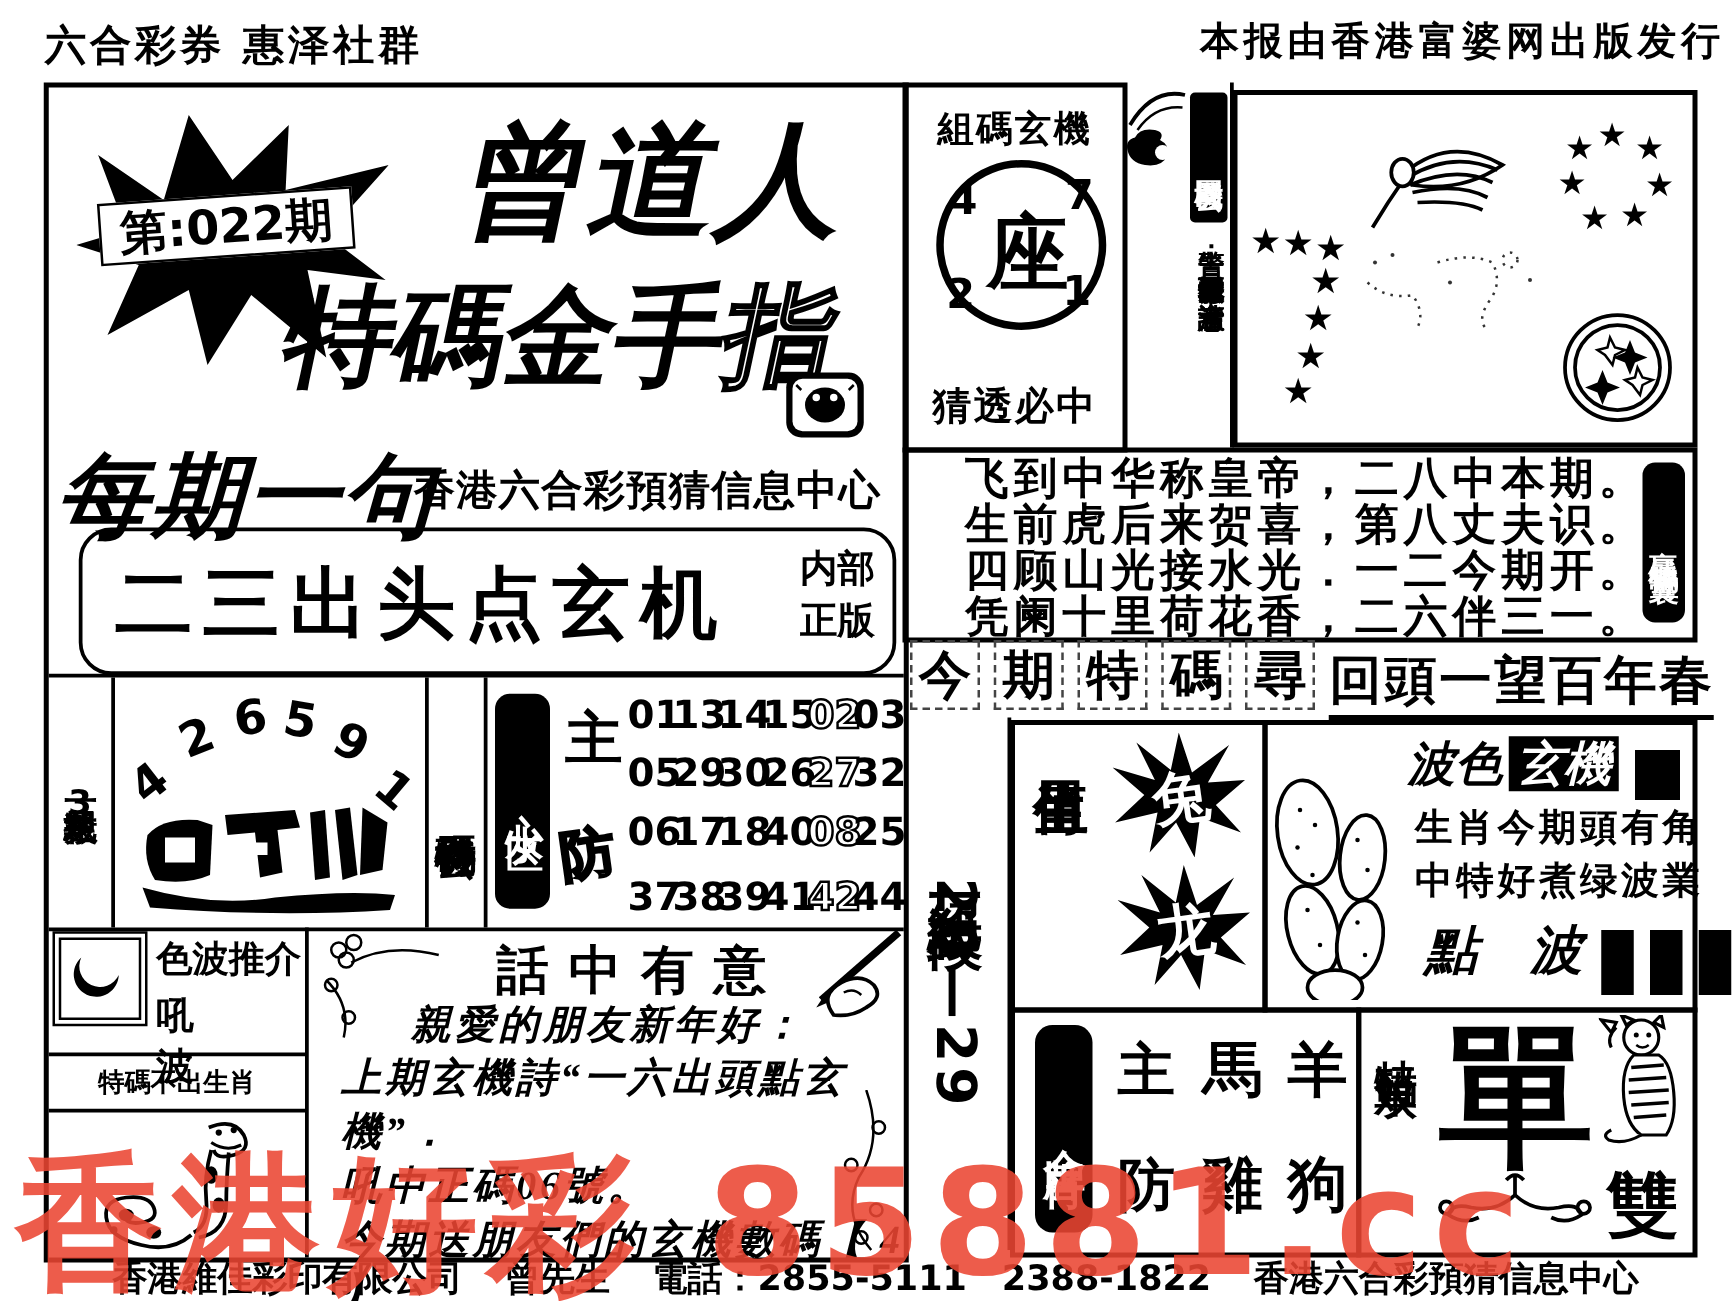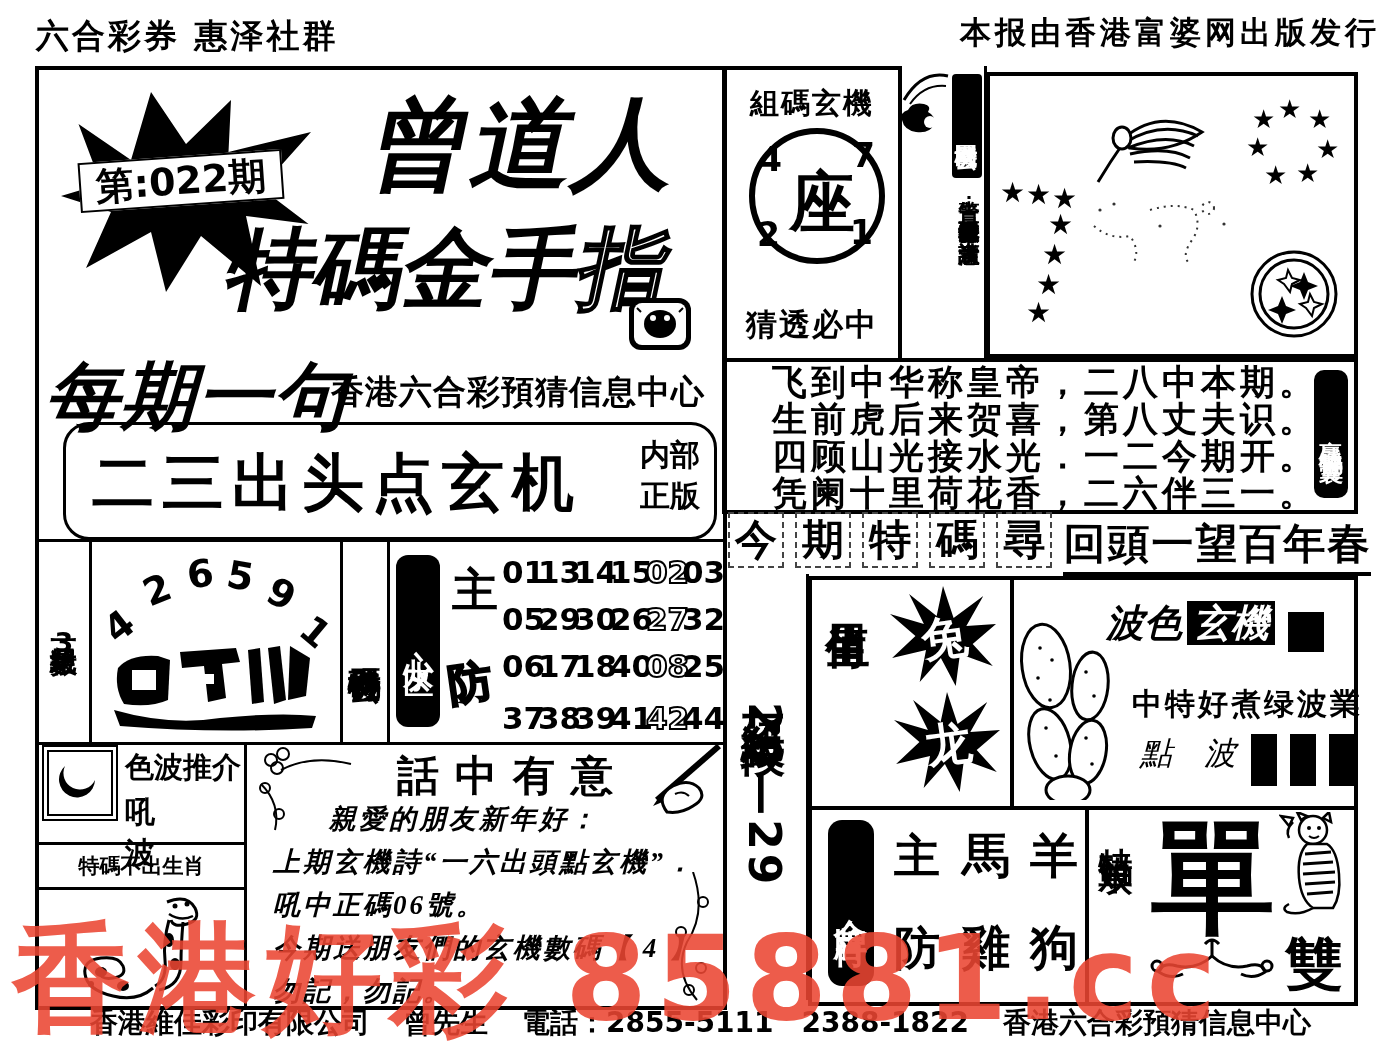--- a/index.html
+++ b/index.html
@@ -9,21 +9,21 @@
   .v{writing-mode:vertical-rl;text-orientation:upright;}
   .vmix{writing-mode:vertical-rl;text-orientation:mixed;}
   .b3{border:3px solid #000;}
   .b4{border:4px solid #000;}
   .badge{background:#000;color:#fff;border-radius:12px;display:flex;align-items:center;justify-content:center;}
   .hollow{color:#fff;-webkit-text-stroke:2px #000;}
   .serif{font-family:"Liberation Serif","DejaVu Serif",serif;}
   .starburst{background:#000;clip-path:polygon(0% 52%,16% 46%,7% 16%,28% 34%,36% 0%,50% 26%,68% 4%,67% 30%,100% 20%,80% 48%,99% 66%,74% 62%,80% 97%,56% 72%,42% 100%,36% 70%,10% 88%,20% 60%);}
   .spike{background:#000;clip-path:polygon(50% 0%,60% 32%,88% 10%,72% 40%,100% 38%,78% 58%,97% 80%,66% 68%,62% 100%,48% 72%,28% 96%,34% 64%,2% 72%,24% 50%,0% 28%,32% 38%,18% 8%,44% 30%);}
   .blk{display:inline-block;background:#000;}
-  .letter-line{font-family:"Liberation Serif","DejaVu Serif",serif;font-style:italic;font-weight:700;font-size:27px;line-height:43px;letter-spacing:3px;}
+  .letter-line{font-family:"Liberation Serif","DejaVu Serif",serif;font-style:italic;font-weight:700;font-size:32px;line-height:43px;letter-spacing:3px;}
   .num{font-weight:800;font-size:31px;width:36px;text-align:center;}
   .poemline{font-family:"Liberation Serif","DejaVu Serif",serif;font-weight:900;font-size:35px;letter-spacing:4px;line-height:37px;white-space:nowrap;}
   .bandchar{display:inline-flex;align-items:center;justify-content:center;width:52px;height:52px;border:2px dashed #444;font-size:42px;font-weight:900;margin-right:6px;}
   svg{display:block;}
 </style>
 </head>
 <body>
 
 <div id="page">
 
@@ -337,21 +337,21 @@
 
   <div class="abs b4" style="left:808px;top:576px;width:198px;height:226px;">
     <div class="abs v" style="left:14px;top:10px;font-size:44px;font-weight:900;line-height:1;">值日生肖</div>
     <div class="abs spike" style="left:78px;top:6px;width:106px;height:100px;"></div>
     <div class="abs" style="left:110px;top:28px;font-size:46px;font-weight:900;color:#fff;transform:rotate(-8deg);z-index:2;">兔</div>
     <div class="abs spike" style="left:82px;top:112px;width:106px;height:100px;"></div>
     <div class="abs" style="left:114px;top:134px;font-size:46px;font-weight:900;color:#fff;transform:rotate(-8deg);z-index:2;">龙</div>
   </div>
 
   <div class="abs b4" style="left:1010px;top:576px;width:340px;height:226px;">
-    <div class="abs" style="left:92px;top:6px;white-space:nowrap;margin-top:12px;">
+    <div class="abs" style="left:112px;top:6px;white-space:nowrap;">
       <span style="font-size:38px;font-weight:800;font-style:italic;">波色</span>
       <span style="font-size:38px;font-weight:800;font-style:italic;background:#000;color:#fff;padding:0 6px;">玄機</span>
       <span class="blk" style="width:36px;height:40px;vertical-align:middle;margin-left:8px;"></span>
     </div>
     <div class="abs" style="left:2px;top:28px;">
       <svg width="112" height="192" viewBox="0 0 112 192">
         <g stroke="#000" stroke-width="3" fill="#fff">
           <ellipse cx="30" cy="58" rx="24" ry="42" transform="rotate(-8 30 58)"></ellipse>
           <ellipse cx="74" cy="78" rx="18" ry="34" transform="rotate(6 74 78)"></ellipse>
           <ellipse cx="34" cy="136" rx="20" ry="36" transform="rotate(-14 34 136)"></ellipse>
@@ -365,23 +365,24 @@
           <circle cx="70" cy="64" r="1.8"></circle>
             <circle cx="78" cy="88" r="1.8"></circle>
             <circle cx="30" cy="120" r="1.8"></circle>
           <circle cx="40" cy="148" r="1.8"></circle>
             <circle cx="70" cy="130" r="1.8"></circle>
             <circle cx="76" cy="156" r="1.8"></circle>
           <circle cx="34" cy="92" r="1.8"></circle>
         </g>
       </svg>
     </div>
+    <div class="abs serif" style="left:118px;top:62px;font-size:30px;font-weight:900;letter-spacing:3px;white-space:nowrap;">生肖今期頭有角</div>
     <div class="abs serif" style="left:118px;top:104px;font-size:30px;font-weight:900;letter-spacing:3px;white-space:nowrap;">中特好煮绿波業</div>
     <div class="abs" style="left:126px;top:152px;white-space:nowrap;">
-      <span style="font-size:32px;font-weight:400;font-style:italic;">點　波</span>
+      <span style="font-size:42px;font-weight:700;font-style:italic;">點　波</span>
       <span class="blk" style="width:26px;height:52px;margin-left:10px;vertical-align:middle;"></span>
       <span class="blk" style="width:26px;height:52px;margin-left:8px;vertical-align:middle;"></span>
       <span class="blk" style="width:26px;height:52px;margin-left:8px;vertical-align:middle;"></span>
     </div>
   </div>
 
   <div class="abs b4" style="left:808px;top:806px;width:273px;height:192px;">
     <div class="abs badge" style="left:16px;top:10px;width:46px;height:166px;border-radius:14px;">
       <span class="v" style="font-size:34px;font-weight:800;letter-spacing:8px;">金牌肖</span>
     </div>

